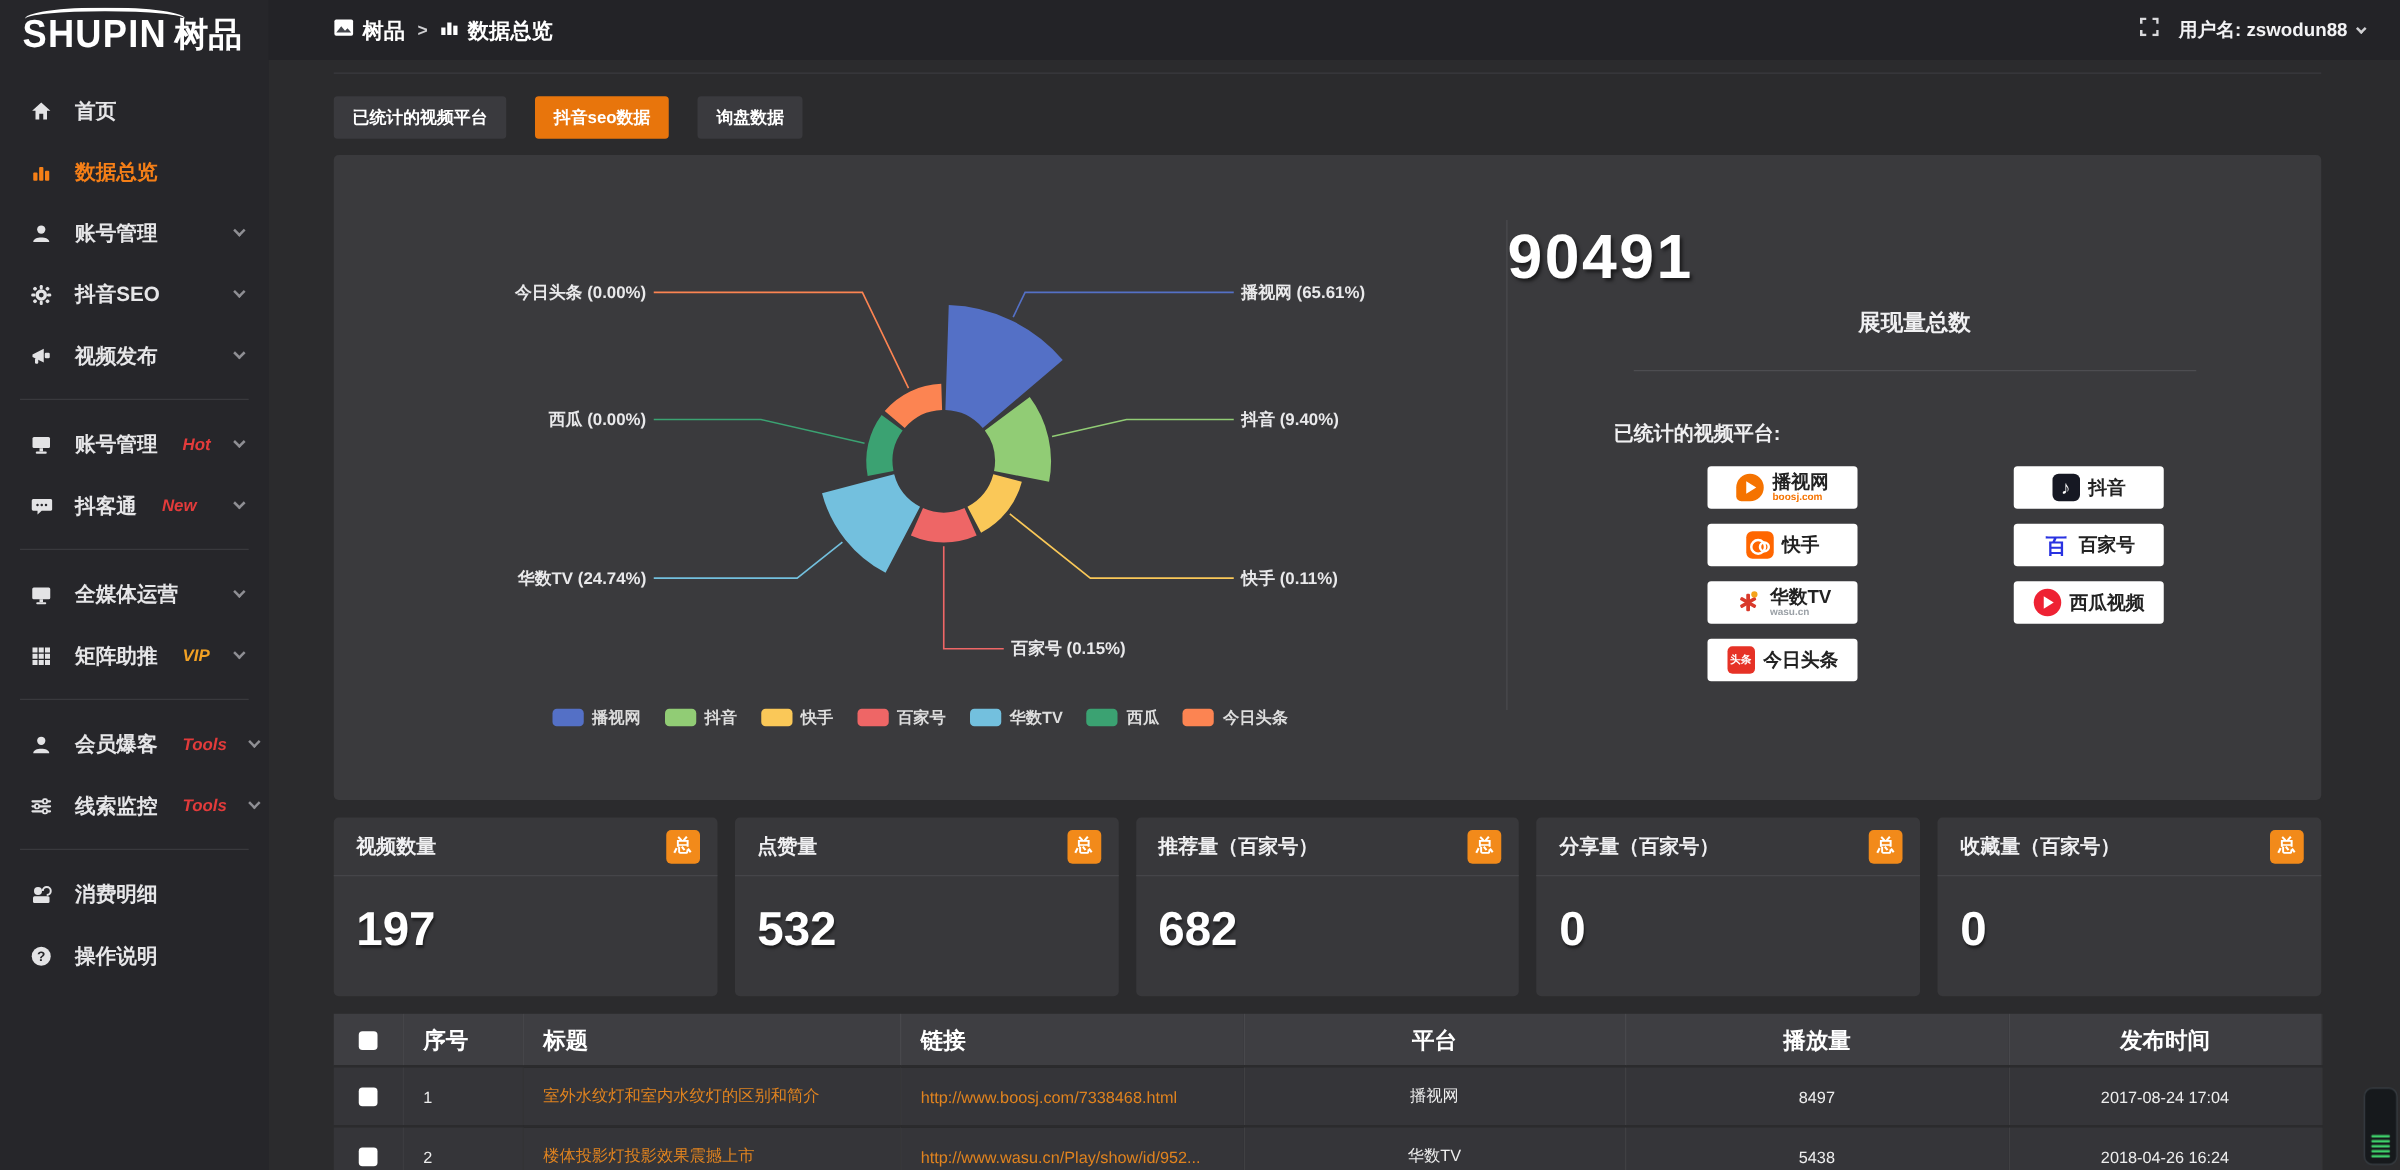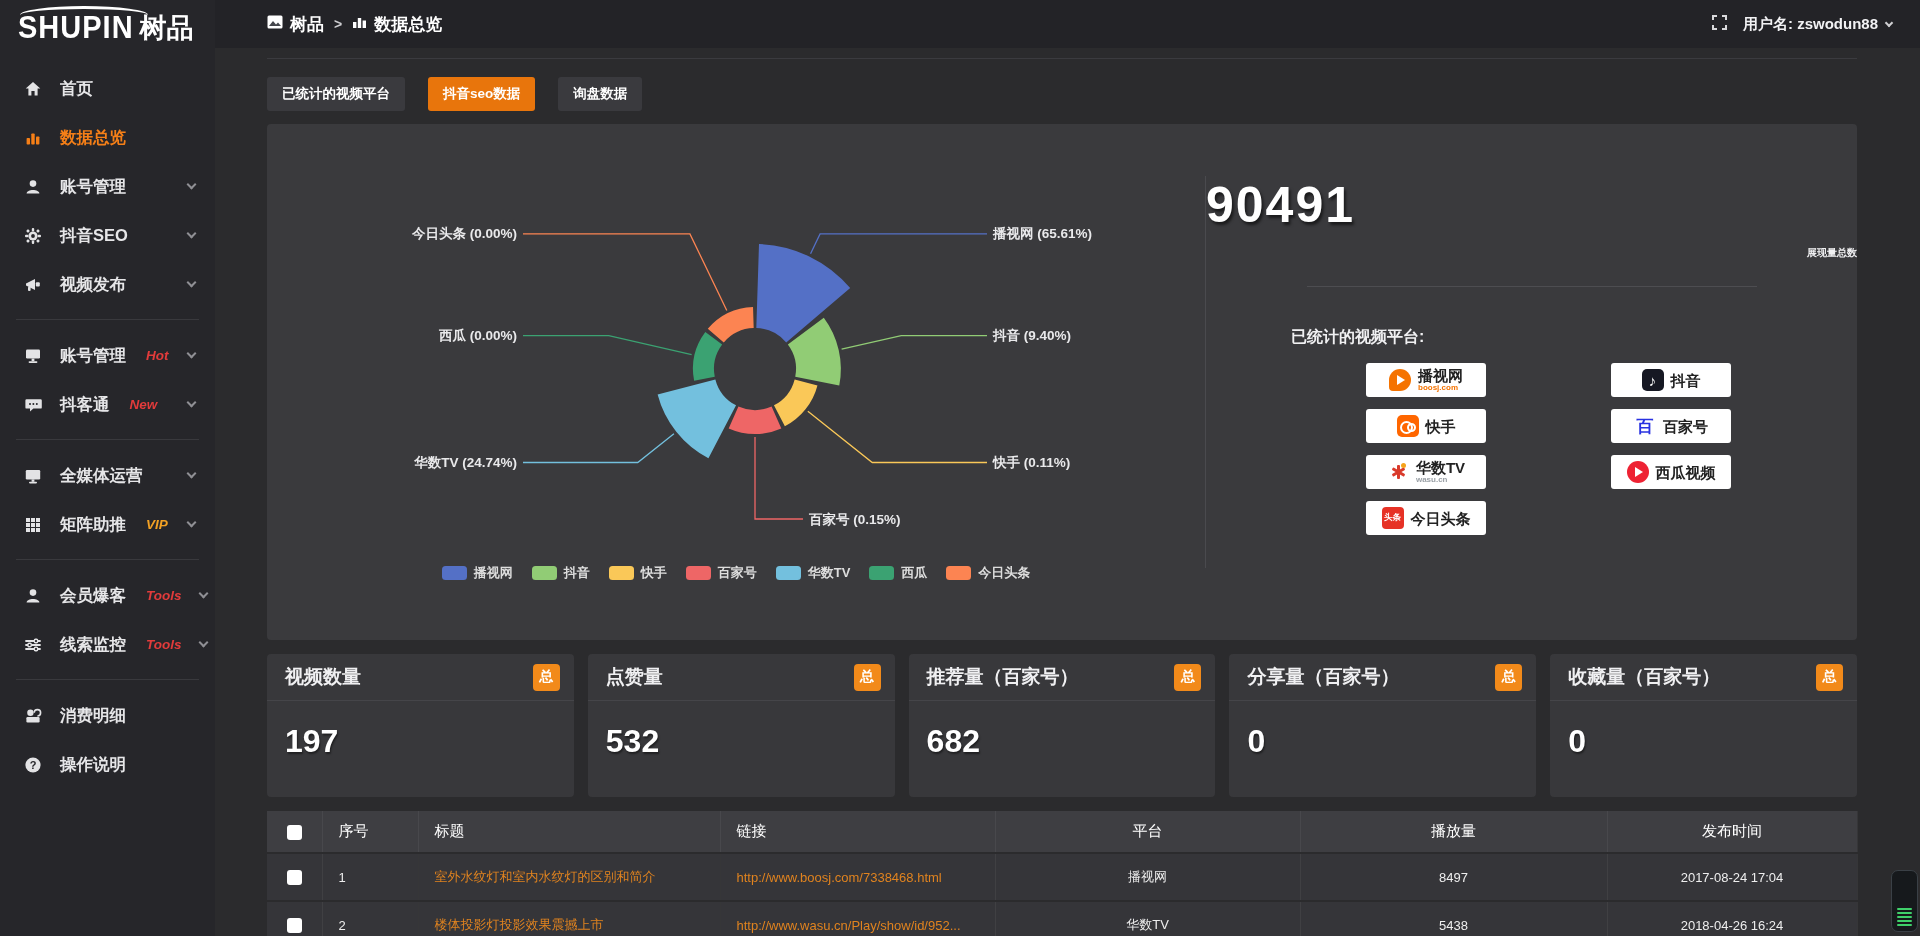--- a/index.html
+++ b/index.html
@@ -49,21 +49,21 @@
   .panel { margin-top:13px; height:516px; background:#3a3a3d; border-radius:4px; display:flex; }
   .chart-area { width:938px; flex:none; padding-top:8px; }
   .legend-row { display:flex; justify-content:center; gap:19px; margin-top:8px; }
   .legend-item { display:flex; align-items:center; gap:7px; cursor:pointer; }
   .legend-swatch { width:25px; height:14px; border-radius:3.5px; }
   .legend-label { font-size:13px; color:#ddd; font-weight:600; }
   .vdiv { width:1px; background:#4a4a4e; margin:52px 0 72px 0; flex:none; }
   .summary { flex:1; padding-top:4px; }
   .big-num { margin-top:48px; font-size:50px; font-weight:bold; color:#fff;
     letter-spacing:2px; text-shadow:2px 3px 3px rgba(0,0,0,.55); }
-  .big-label { margin-top:12px; text-align:right; font-size:10px; font-weight:bold; color:#f0f0f2; }
+  .big-label { margin-top:12px; text-align:center; font-size:18px; font-weight:bold; color:#f0f0f2; }
   .sum-hr { width:450px; height:1px; background:#4d4d51; margin:26px auto 0 auto; }
   .plat-block { margin-top:40px; padding-left:85px; }
   .plat-heading { font-size:16px; font-weight:bold; color:#f0f0f2; }
   .chip-grid { display:flex; gap:125px; margin-top:15px; margin-left:75px; }
   .chip-col { display:flex; flex-direction:column; gap:12px; }
   .chip { width:120px; height:34px; background:#fff; border-radius:3px; display:flex;
     align-items:center; justify-content:center; gap:7px; }
   .chip-text { color:#222; font-weight:bold; font-size:15px; line-height:1; text-align:left; }
   .chip-sub { display:block; font-size:8px; font-weight:bold; font-style:normal; margin-top:1px; }
   .sub-orange { color:#f57300; } .sub-gray { color:#9aa0a6; }
@@ -89,32 +89,32 @@
   .ci-bjh { color:#2932e1; font-size:17px; font-weight:bold; display:flex; align-items:center; justify-content:center; }
   .ci-xg { background:#e23; border-radius:50%; }
   .ci-xg::after { content:""; position:absolute; left:8px; top:6px; border-left:8px solid #fff;
     border-top:5px solid transparent; border-bottom:5px solid transparent; }
 
   
   .stats { margin-top:14px; display:flex; gap:14px; }
   .card { flex:1; height:143px; background:#38383b; border-radius:4px; }
   .card-head { height:47px; display:flex; align-items:center; justify-content:space-between;
     padding:0 14px 0 18px; border-bottom:1px solid #454549; }
-  .card-label { font-size:19px; font-weight:bold; color:#f0f0f2; }
+  .card-label { font-size:16px; font-weight:bold; color:#f0f0f2; }
   .badge { width:27px; height:27px; background:#f28a1a; color:#fff; border-radius:4px;
     font-size:14px; font-weight:bold; display:flex; align-items:center; justify-content:center; }
-  .card-value { display:block; padding:22px 0 0 18px; font-size:32px; font-weight:bold; color:#fff;
+  .card-value { display:block; padding:22px 0 0 18px; font-size:38px; font-weight:bold; color:#fff;
     text-shadow:1px 2px 2px rgba(0,0,0,.45); }
 
   
   .table-wrap { margin-top:14px; }
   table { width:100%; border-collapse:collapse; table-layout:fixed; }
   col.w-cb{width:55px} col.w-idx{width:96px} col.w-title{width:302px} col.w-link{width:275px}
   col.w-plat{width:305px} col.w-plays{width:307px} col.w-time{width:250px}
-  thead td { background:#3e3e42; height:42px; font-size:15px; font-weight:normal; color:#fff; }
+  thead td { background:#3e3e42; height:42px; font-size:18px; font-weight:bold; color:#fff; }
   tbody td { background:#353539; height:48px; font-size:13px; color:#eee; }
   td { padding:0 0 0 16px; border-bottom:2px solid #2b2b2d; border-right:1px solid rgba(255,255,255,.055); }
   td.ctr { text-align:center; padding:0; }
   td.c-cb { text-align:center; padding:0; }
   td.lnk { color:#e0831f; cursor:pointer; white-space:nowrap; overflow:hidden; }
   .cb { display:inline-block; width:15px; height:15px; background:#fff; border-radius:3px;
     vertical-align:middle; cursor:pointer; }
 
   
   svg text { font-family:"Liberation Sans","DejaVu Sans",sans-serif; }

